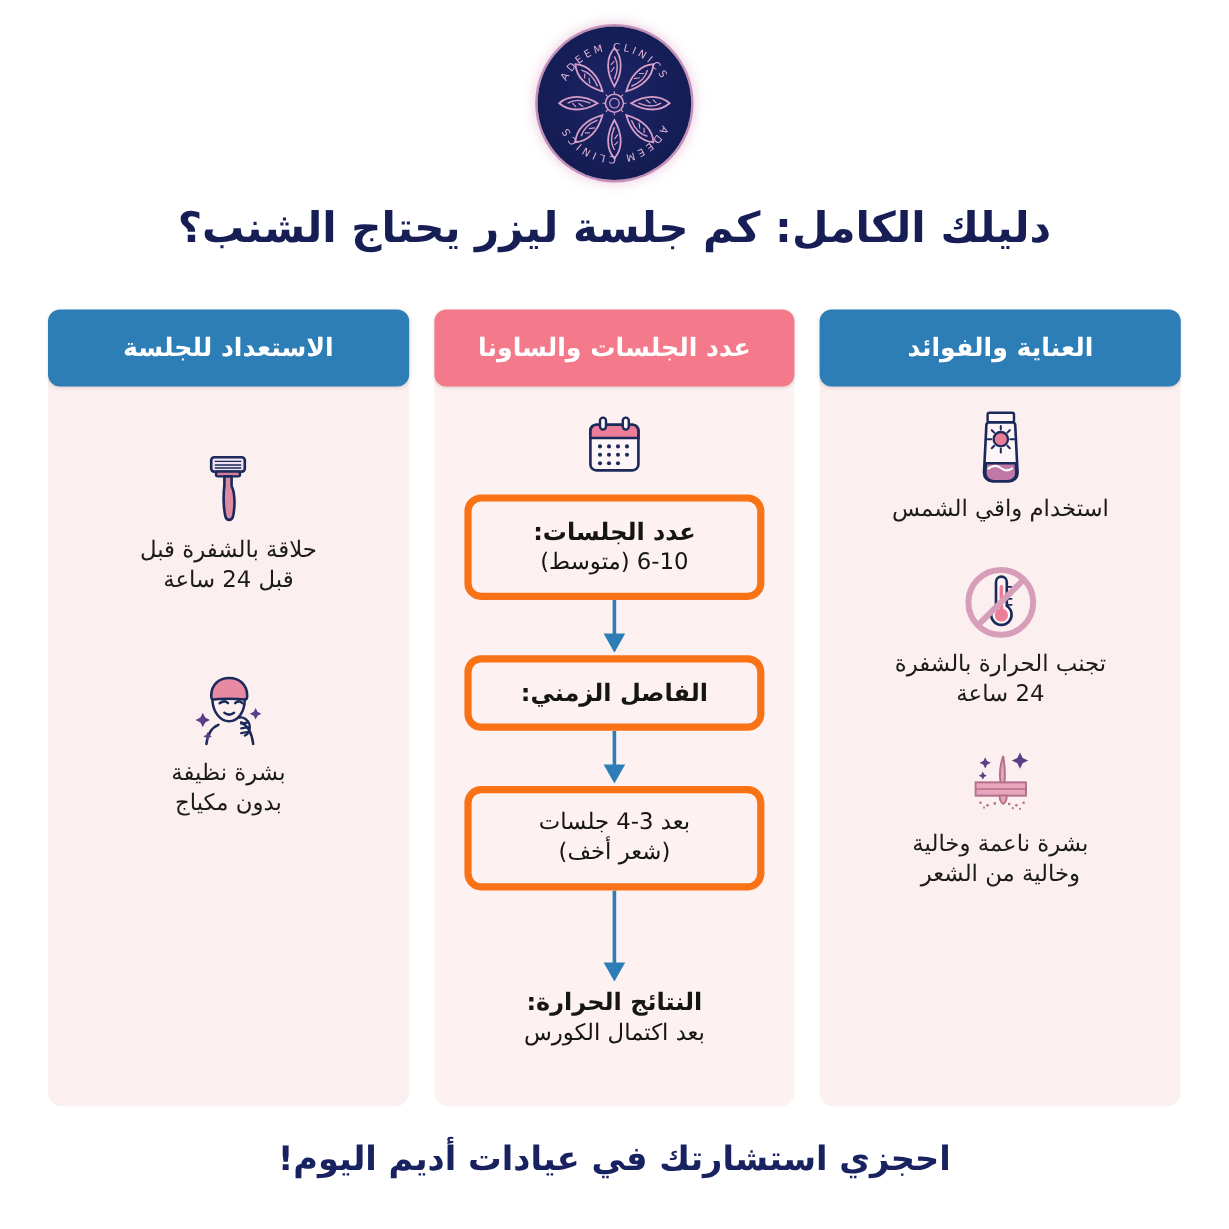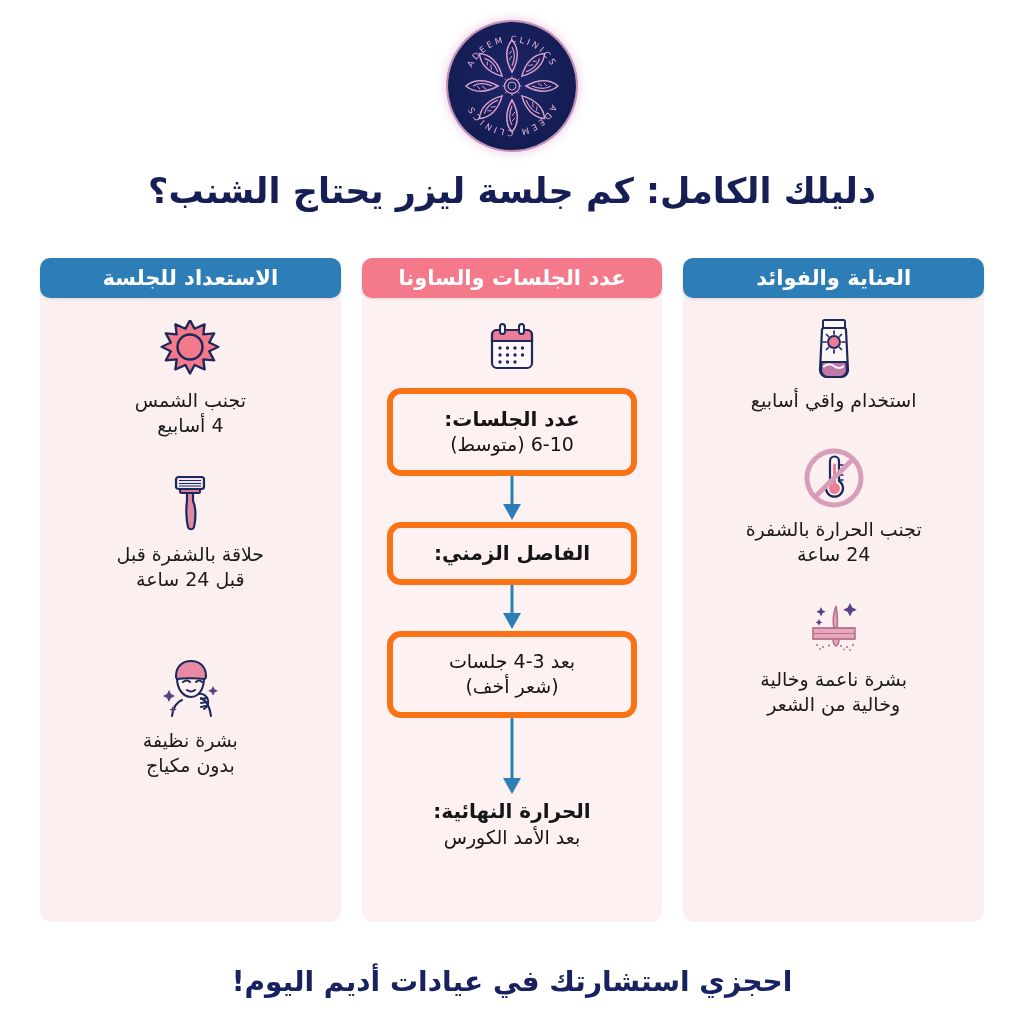--- a/index.html
+++ b/index.html
@@ -62,21 +62,21 @@
     gap: 21px;
     flex-direction: row-reverse;
   }
   .column {
     flex: 1;
     display: flex;
     flex-direction: column;
     position: relative;
   }
   .col-header {
-    height: 40px;
+    height: 64px;
     border-radius: 10px;
     display: flex;
     align-items: center;
     justify-content: center;
     color: #ffffff;
     font-size: 21px;
     font-weight: bold;
     position: relative;
     z-index: 3;
     box-shadow: 0 1px 3px rgba(0,0,0,0.12);
@@ -150,21 +150,21 @@
   }
   .flow-final .hl { display: block; font-weight: bold; font-size: 20px; line-height: 1.35; }
   .flow-final .sub { display: block; font-size: 19px; line-height: 1.35; font-weight: 500; }
 
   .arrow { width: 26px; display: flex; justify-content: center; }
   .arrow.long { margin: 0; }
 
   
   .footer {
     position: absolute;
-    bottom: 26px;
+    bottom: 42px;
     left: 40px;
     right: 40px;
     text-align: center;
     color: #192260;
     font-size: 28px;
     font-weight: bold;
   }
 </style>
 </head>
 <body>
@@ -241,34 +241,20 @@
 </div>
 
 <h1 class="title">دليلك الكامل: كم جلسة ليزر يحتاج الشنب؟</h1>
 
 <div class="columns">
 
   <div class="column col-left">
     <div class="col-header blue">الاستعداد للجلسة</div>
     <div class="col-body pinkbg">
 
-      <div class="item">
-        <span class="icon">
-          <svg width="60" height="58" viewBox="0 0 60 58">
-            <g stroke="#1b2a5a" stroke-width="2.4" stroke-linejoin="round" fill="#f4798a">
-              <path d="M30 4 L34.6 13.3 L44.6 8.5 L43.3 19.4 L54.2 18.3 L49.2 28.2 L58.4 33 L49.2 37.8 L54.2 47.7 L43.3 46.6 L44.6 57.5 L34.6 52.7 L30 62 L25.4 52.7 L15.4 57.5 L16.7 46.6 L5.8 47.7 L10.8 37.8 L1.6 33 L10.8 28.2 L5.8 18.3 L16.7 19.4 L15.4 8.5 L25.4 13.3 Z" transform="translate(0,-3.5) scale(1,0.92)"></path>
-            </g>
-            <circle cx="30" cy="27" r="12.5" fill="#f4798a" stroke="#1b2a5a" stroke-width="2.4"></circle>
-          </svg>
-        </span>
-        <div class="caption">
-          <div>تجنب الشمس</div>
-          <div>4 أسابيع</div>
-        </div>
-      </div>
 
       <div class="spacer-a"></div>
 
       <div class="item">
         <span class="icon">
           <svg width="44" height="60" viewBox="0 0 44 60">
             <rect x="8" y="4" width="28" height="12" rx="2.5" fill="#efe2f2" stroke="#1b2a5a" stroke-width="2.2"></rect>
             <path d="M11 7.5 h22 M11 10.5 h22 M11 13 h22" stroke="#1b2a5a" stroke-width="1.1"></path>
             <rect x="12" y="16" width="20" height="4" rx="1.5" fill="#d67f9c" stroke="#1b2a5a" stroke-width="2"></rect>
             <path d="M19 20 h6 v8 c3 6 3 18 1 26 c-1 3 -5 3 -6 0 c-2 -8 -2 -20 -1 -26 z" fill="#dd8aa4" stroke="#1b2a5a" stroke-width="2.2" stroke-linejoin="round"></path>
@@ -371,22 +357,22 @@
         </div>
 
         <span class="arrow long">
           <svg width="26" height="78" viewBox="0 0 26 78">
             <path d="M13 0 V62" stroke="#2d7eb7" stroke-width="3"></path>
             <path d="M13 76 L4 60 H22 Z" fill="#2d7eb7"></path>
           </svg>
         </span>
 
         <div class="flow-final">
-          <span class="hl">الحرارة النهائية:</span>
-          <span class="sub">بعد الأمد الكورس</span>
+          <span class="hl">النتائج الحرارة:</span>
+          <span class="sub">بعد اكتمال الكورس</span>
         </div>
 
       </div>
     </div>
   </div>
 
   <div class="column col-right">
     <div class="col-header blue">العناية والفوائد</div>
     <div class="col-body pinkbg">
 
@@ -397,21 +383,21 @@
             <path d="M12 12 c0 -1 1 -2 2 -2 h20 c1 0 2 1 2 2 l2 40 c0 4 -3 7 -7 7 H17 c-4 0 -7 -3 -7 -7 z" fill="#fdf5f7" stroke="#1b2a5a" stroke-width="2.2"></path>
             <path d="M11.6 44 h24.8 l0.6 8 c0 4 -3 7 -7 7 H18 c-4 0 -7 -3 -7 -7 z" fill="#c078a8" stroke="#1b2a5a" stroke-width="2.2"></path>
             <path d="M13 49 q6 -5 11 -1 q5 4 10 0" fill="none" stroke="#fdf5f7" stroke-width="1.8"></path>
             <circle cx="24" cy="24" r="6" fill="#ec7d96" stroke="#1b2a5a" stroke-width="1.9"></circle>
             <g stroke="#1b2a5a" stroke-width="1.7" stroke-linecap="round">
               <path d="M24 13 v3 M24 32 v3 M13 24 h3 M32 24 h3 M16.5 16.5 l2 2 M29.5 29.5 l2 2 M31.5 16.5 l-2 2 M18.5 29.5 l-2 2"></path>
             </g>
           </svg>
         </span>
         <div class="caption">
-          <div>استخدام واقي أسابيع</div>
+          <div>استخدام واقي الشمس</div>
         </div>
       </div>
 
       <div class="spacer-a"></div>
 
       <div class="item">
         <span class="icon">
           <svg width="62" height="62" viewBox="0 0 62 62">
             <g>
               <path d="M27 14 a4.5 4.5 0 0 1 9 0 v20 a8.5 8.5 0 1 1 -9 0 z" fill="#fdf5f7" stroke="#1b2a5a" stroke-width="2.2"></path>

